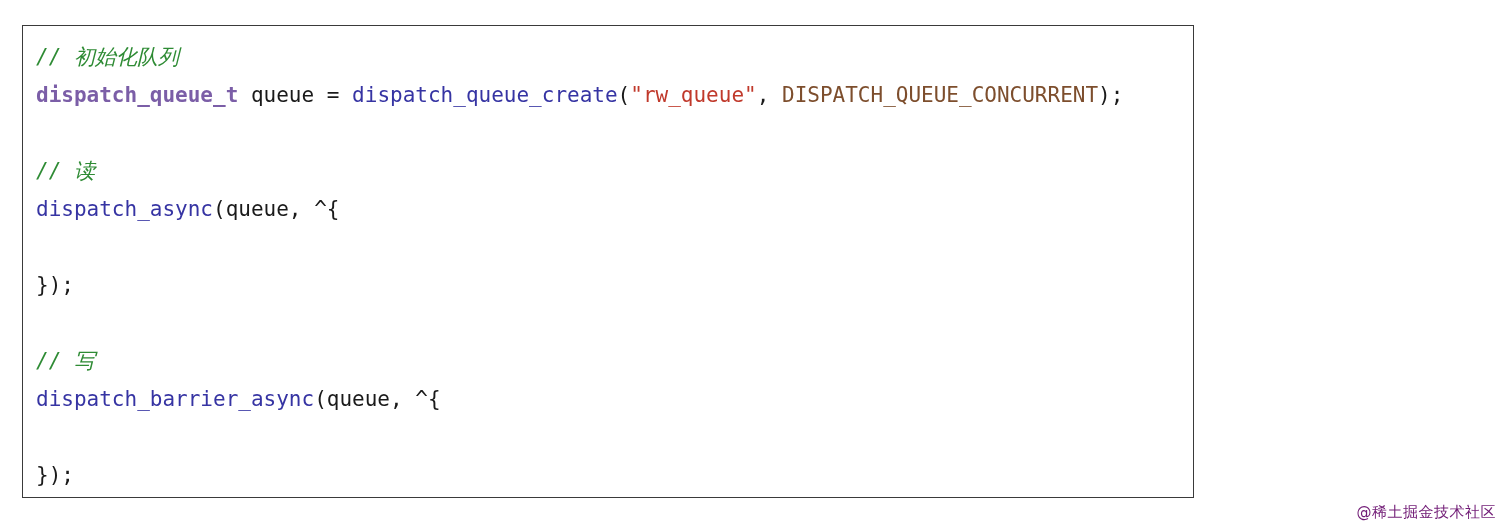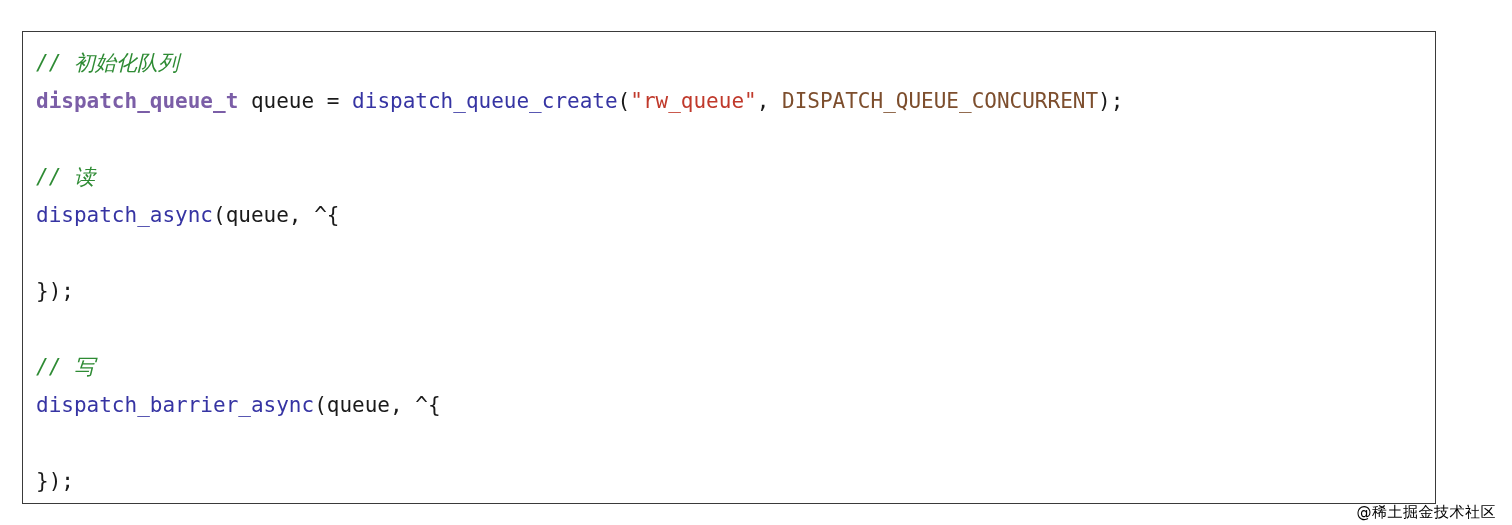--- a/index.html
+++ b/index.html
@@ -11,22 +11,22 @@
     width: 1512px;
     height: 525px;
     position: relative;
     overflow: hidden;
     font-family: "DejaVu Sans Mono", "Liberation Mono", monospace;
   }
 
   #code-card {
     position: absolute;
     left: 22px;
-    top: 31px;
-    width: 1414px;
+    top: 25px;
+    width: 1172px;
     height: 473px;
     box-sizing: border-box;
     background: #ffffff;
     border: 1.5px solid #3a3a3a;
     overflow: hidden;
   }
 
   #code-block {
     padding: 12px 0 0 13px;
     margin: 0;
@@ -68,13 +68,13 @@
     user-select: none;
   }
 </style>
 </head>
 <body>
 
 <div id="code-card" style="border-color: rgb(58, 58, 58); background: rgb(255, 255, 255);">
   <pre id="code-block"><div class="code-line"><span class="tok tok-comment" style="color: rgb(46, 139, 52);">// 初始化队列</span></div><div class="code-line"><span class="tok tok-type" style="color: rgb(123, 94, 167);">dispatch_queue_t</span><span class="tok tok-plain" style="color: rgb(26, 26, 26);"> queue = </span><span class="tok tok-func" style="color: rgb(54, 52, 163);">dispatch_queue_create</span><span class="tok tok-plain" style="color: rgb(26, 26, 26);">(</span><span class="tok tok-string" style="color: rgb(192, 57, 43);">"rw_queue"</span><span class="tok tok-plain" style="color: rgb(26, 26, 26);">, </span><span class="tok tok-const" style="color: rgb(125, 78, 45);">DISPATCH_QUEUE_CONCURRENT</span><span class="tok tok-plain" style="color: rgb(26, 26, 26);">);</span></div><div class="code-line blank">&nbsp;</div><div class="code-line"><span class="tok tok-comment" style="color: rgb(46, 139, 52);">// 读</span></div><div class="code-line"><span class="tok tok-func" style="color: rgb(54, 52, 163);">dispatch_async</span><span class="tok tok-plain" style="color: rgb(26, 26, 26);">(queue, ^{</span></div><div class="code-line blank">&nbsp;</div><div class="code-line"><span class="tok tok-plain" style="color: rgb(26, 26, 26);">});</span></div><div class="code-line blank">&nbsp;</div><div class="code-line"><span class="tok tok-comment" style="color: rgb(46, 139, 52);">// 写</span></div><div class="code-line"><span class="tok tok-func" style="color: rgb(54, 52, 163);">dispatch_barrier_async</span><span class="tok tok-plain" style="color: rgb(26, 26, 26);">(queue, ^{</span></div><div class="code-line blank">&nbsp;</div><div class="code-line"><span class="tok tok-plain" style="color: rgb(26, 26, 26);">});</span></div></pre>
 </div>
 
-<div id="watermark" style="color: #000000; margin-top: 44px;">@稀土掘金技术社区</div>
+<div id="watermark" style="color: #701a75; margin-top: 44px;">@稀土掘金技术社区</div>
 
 </body></html>

